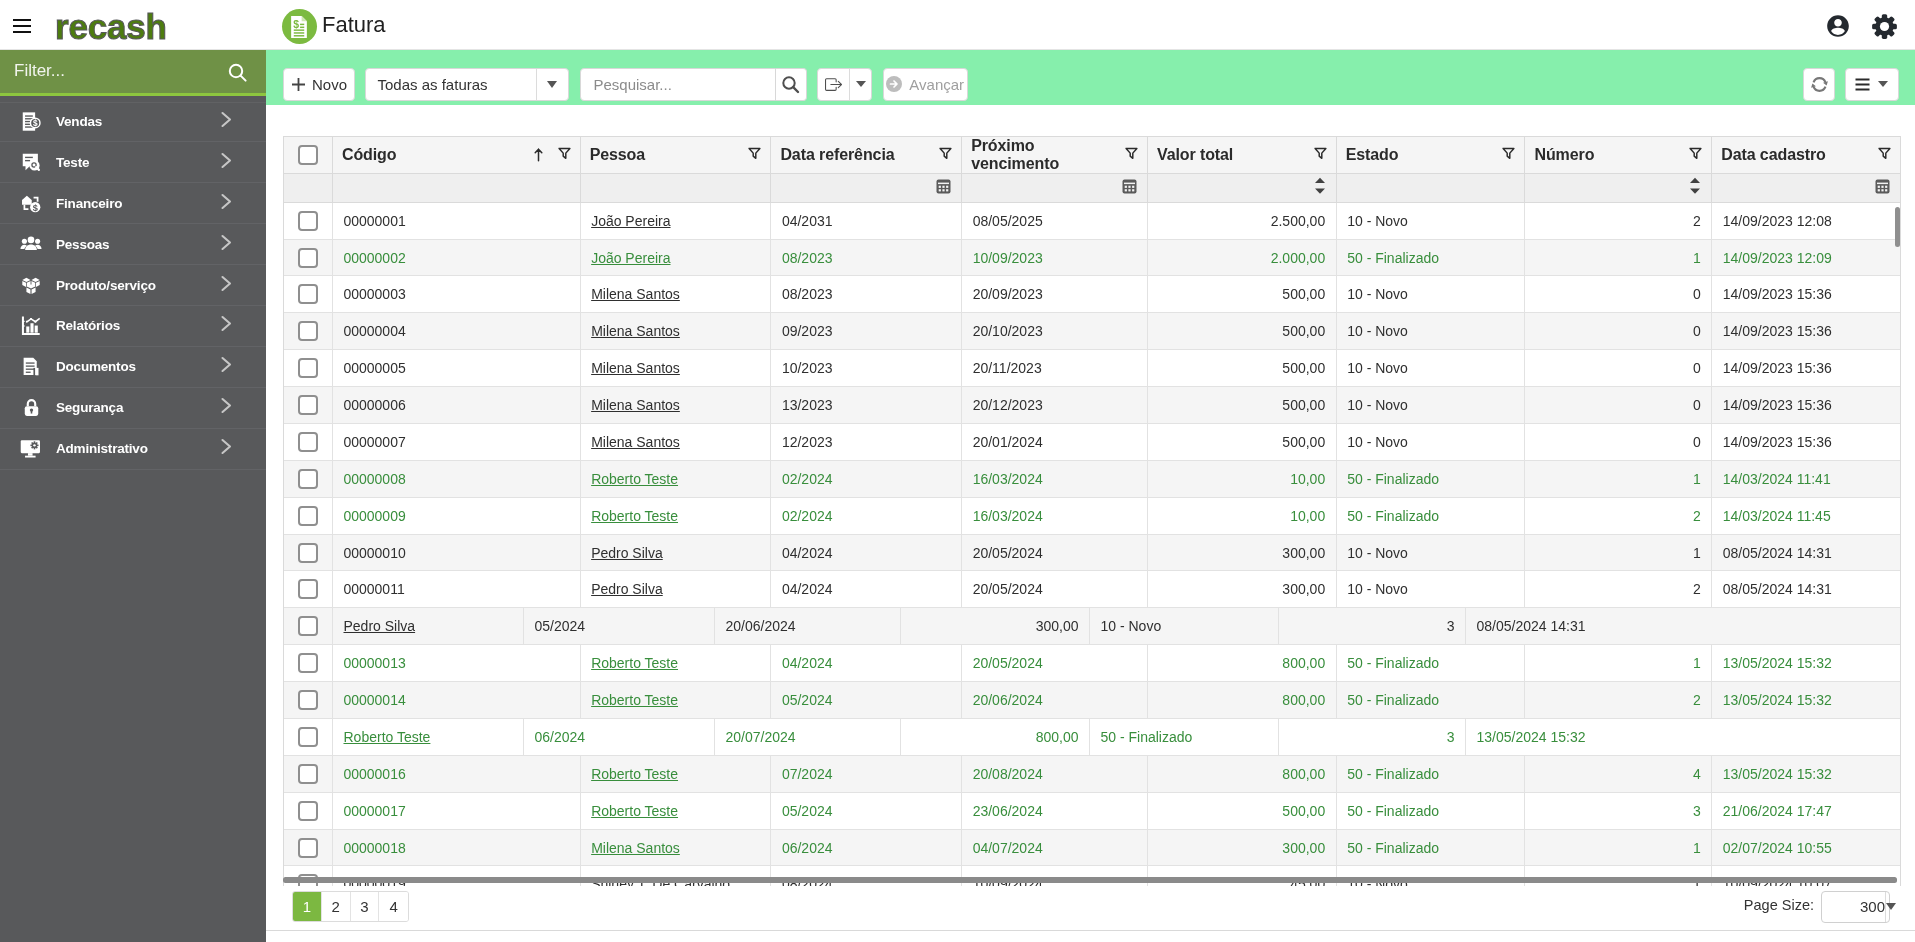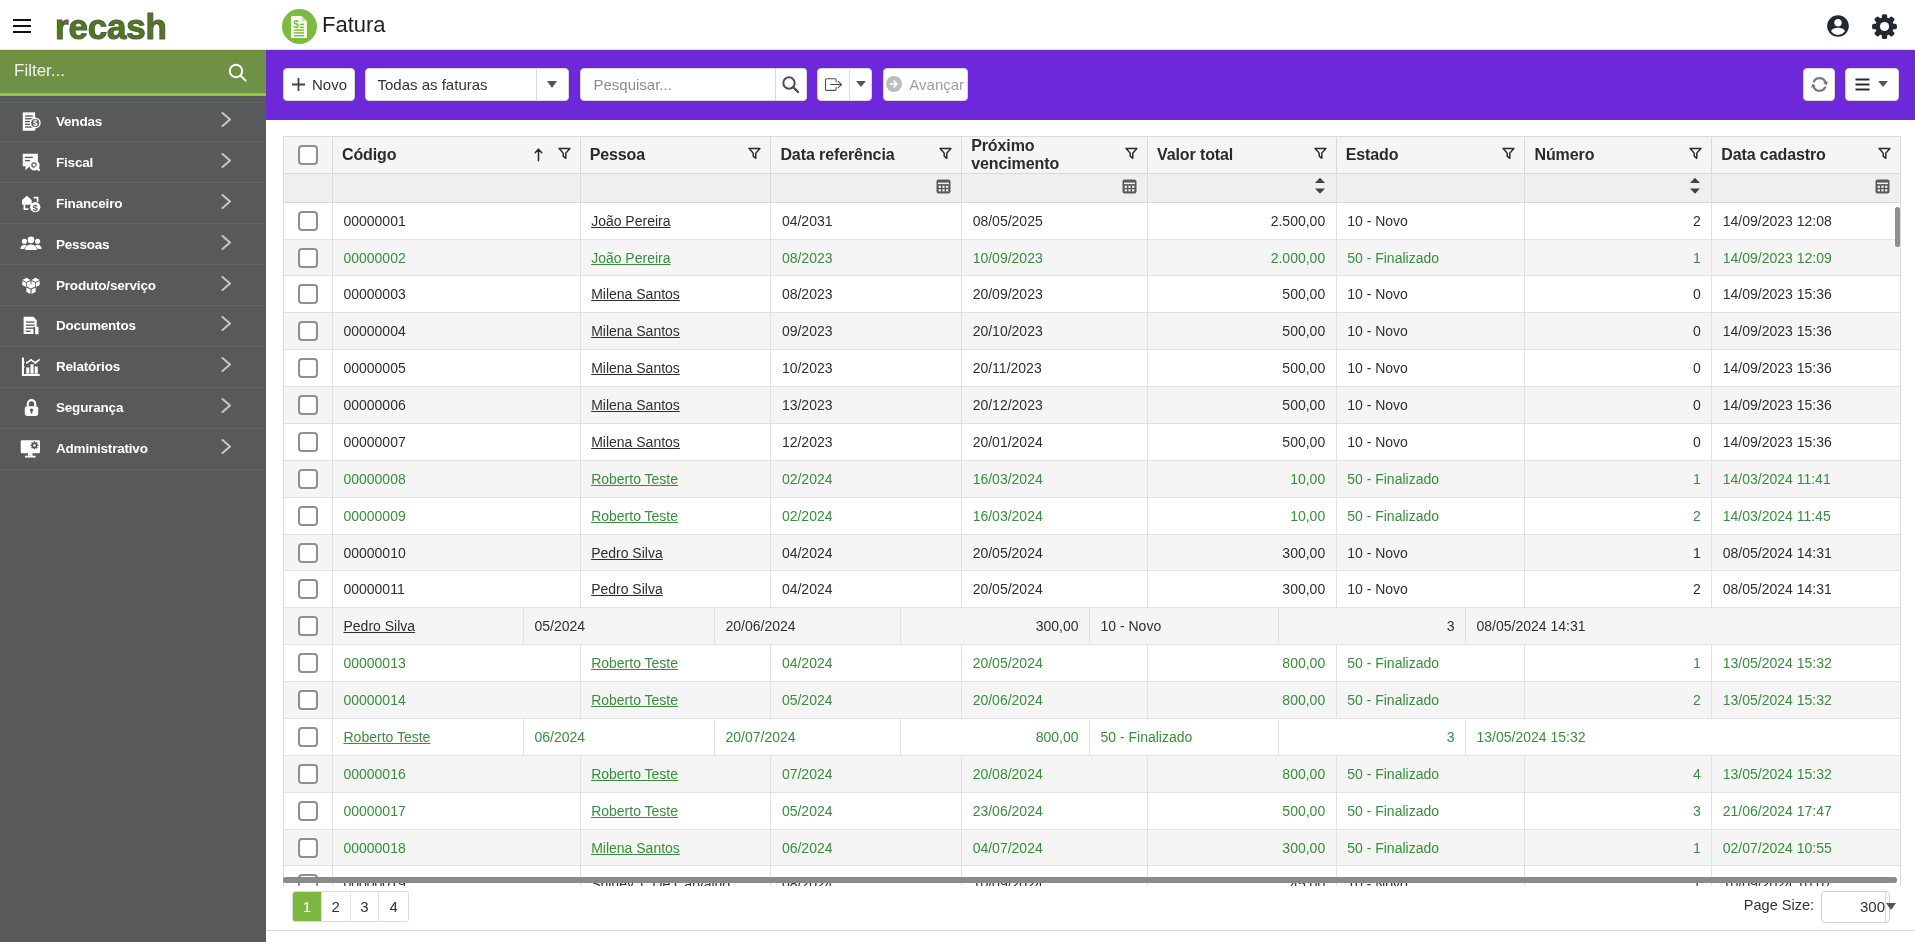--- a/index.html
+++ b/index.html
@@ -24,21 +24,21 @@
 #menu { position:absolute; top:51.5px; left:0; width:266px; }
 .mi { position:relative; height:40.9px; display:flex; align-items:center;
   border-bottom:1px solid #626366; }
 .mi:first-child { border-top:1px solid #616264; }
 .mi .ic { position:absolute; left:20px; width:22px; height:22px; display:flex;
   align-items:center; justify-content:center; }
 .mi .lb { position:absolute; left:56px; font-size:13.5px; font-weight:bold; color:#fff;
   letter-spacing:-0.2px; }
 .mi .ch { position:absolute; left:220px; }
 
-#greenband { position:absolute; left:266px; top:50px; width:1649px; height:70px; background:#6d28d9;padding-left:40px; }
+#greenband { position:absolute; left:266px; top:50px; width:1649px; height:55px; background:#86efac;padding-left:40px; }
 .tbtn { position:absolute; top:17.5px; height:33px; background:#fff; border:1px solid #d8d8d8;
   border-radius:4px; display:flex; align-items:center; font-size:15px; color:#333; }
 #btn-novo { left:17px; width:72px; justify-content:center; gap:6px; }
 #sel-view { left:98.5px; width:204px; }
 #sel-view .tx { margin-left:12px; }
 #sel-view .car { position:absolute; right:0; top:0; width:31.5px; height:31px;
   border-left:1px solid #dcdcdc; display:flex; align-items:center; justify-content:center; }
 #search { left:313.5px; width:196px; border-radius:4px 0 0 4px; }
 #search .ph { margin-left:13px; color:#8b8b8b; }
 #btn-mag { left:509.5px; width:31.5px; border-radius:0 4px 4px 0; border-left:none;
@@ -138,21 +138,21 @@
 <g stroke="#58595b" stroke-width="1.5">
               <line x1="5.5" y1="7" x2="14" y2="7"></line>
               <line x1="5.5" y1="10.5" x2="11" y2="10.5"></line>
             </g>
 <circle cx="15.8" cy="15.8" r="5.6" fill="#fff"></circle>
 <circle cx="15.3" cy="15.3" r="3" fill="#58595b"></circle>
             <circle cx="15.3" cy="15.3" r="1.6" fill="#fff"></circle>
 <line x1="17.6" y1="17.6" x2="20.6" y2="20.6" stroke="#fff" stroke-width="2.4" stroke-linecap="round"></line>
           </svg>
         </span>
-        <span class="lb">Fiscal</span>
+        <span class="lb">Teste</span>
         <span class="ch"><svg width="12" height="17" viewBox="0 0 12 17">
             <path d="M2.5 2 10 8.5 2.5 15" fill="none" stroke="#c6c6c6" stroke-width="2.1" stroke-linecap="round" stroke-linejoin="round"></path>
           </svg></span>
       </div>
       <div class="mi">
         <span class="ic">
           <svg width="22" height="22" viewBox="0 0 24 24">
             <path d="M2.2 8.8 7.5 4l5.3 4.8V14H2.2z" fill="#fff"></path>
 <path d="M14.8 6.2h4.4v4.4" fill="none" stroke="#fff" stroke-width="1.9"></path>
 <path d="M19.2 6.2l-1.8 2" fill="none" stroke="#fff" stroke-width="0"></path>
@@ -198,54 +198,54 @@
             </g>
           </svg>
         </span>
         <span class="lb">Produto/serviço</span>
         <span class="ch"><svg width="12" height="17" viewBox="0 0 12 17">
             <path d="M2.5 2 10 8.5 2.5 15" fill="none" stroke="#c6c6c6" stroke-width="2.1" stroke-linecap="round" stroke-linejoin="round"></path>
           </svg></span>
       </div>
       <div class="mi">
         <span class="ic">
-          <svg width="21" height="22" viewBox="0 0 24 24">
-            <path d="M3 1.5h11l4 4v15.5H3z" fill="#fff"></path>
-<g stroke="#58595b" stroke-width="1.5">
-              <line x1="5.5" y1="7.5" x2="15.5" y2="7.5"></line>
-              <line x1="5.5" y1="11" x2="15.5" y2="11"></line>
-              <line x1="5.5" y1="14.5" x2="15.5" y2="14.5"></line>
-              <line x1="5.5" y1="18" x2="11" y2="18"></line>
-            </g>
-<rect x="14.2" y="13" width="2" height="8.5" fill="#58595b"></rect>
-<rect x="16.6" y="13" width="3.4" height="8.5" fill="#fff"></rect>
-          </svg>
-        </span>
-        <span class="lb">Documentos</span>
-        <span class="ch"><svg width="12" height="17" viewBox="0 0 12 17">
-            <path d="M2.5 2 10 8.5 2.5 15" fill="none" stroke="#c6c6c6" stroke-width="2.1" stroke-linecap="round" stroke-linejoin="round"></path>
-          </svg></span>
-      </div>
-      <div class="mi">
-        <span class="ic">
           <svg width="22" height="22" viewBox="0 0 24 24">
             <path d="M3.2 1.5v19.3h18.3" fill="none" stroke="#fff" stroke-width="2.2"></path>
 <g stroke="#fff" stroke-width="1.5" stroke-dasharray="1.8 1.6">
               <line x1="3.2" y1="7" x2="8.5" y2="7"></line>
               <line x1="3.2" y1="12" x2="6.5" y2="12"></line>
             </g>
 <rect x="6.8" y="12.5" width="3.4" height="6.8" fill="#fff"></rect>
 <rect x="11.4" y="9" width="3.4" height="10.3" fill="#fff"></rect>
 <rect x="16" y="11.5" width="3.4" height="7.8" fill="#fff"></rect>
 <path d="M6.8 8 12 4.3l4.8 3L21.5 3.8" fill="none" stroke="#fff" stroke-width="1.7"></path>
 <rect x="11" y="3.3" width="2" height="2" fill="#fff"></rect>
             <rect x="15.8" y="6.3" width="2" height="2" fill="#fff"></rect>
           </svg>
         </span>
         <span class="lb">Relatórios</span>
+        <span class="ch"><svg width="12" height="17" viewBox="0 0 12 17">
+            <path d="M2.5 2 10 8.5 2.5 15" fill="none" stroke="#c6c6c6" stroke-width="2.1" stroke-linecap="round" stroke-linejoin="round"></path>
+          </svg></span>
+      </div>
+      <div class="mi">
+        <span class="ic">
+          <svg width="21" height="22" viewBox="0 0 24 24">
+            <path d="M3 1.5h11l4 4v15.5H3z" fill="#fff"></path>
+<g stroke="#58595b" stroke-width="1.5">
+              <line x1="5.5" y1="7.5" x2="15.5" y2="7.5"></line>
+              <line x1="5.5" y1="11" x2="15.5" y2="11"></line>
+              <line x1="5.5" y1="14.5" x2="15.5" y2="14.5"></line>
+              <line x1="5.5" y1="18" x2="11" y2="18"></line>
+            </g>
+<rect x="14.2" y="13" width="2" height="8.5" fill="#58595b"></rect>
+<rect x="16.6" y="13" width="3.4" height="8.5" fill="#fff"></rect>
+          </svg>
+        </span>
+        <span class="lb">Documentos</span>
         <span class="ch"><svg width="12" height="17" viewBox="0 0 12 17">
             <path d="M2.5 2 10 8.5 2.5 15" fill="none" stroke="#c6c6c6" stroke-width="2.1" stroke-linecap="round" stroke-linejoin="round"></path>
           </svg></span>
       </div>
       <div class="mi">
         <span class="ic">
           <svg width="19" height="22" viewBox="0 0 24 24">
             <rect x="3.5" y="9.8" width="17" height="12.2" rx="2.6" fill="#fff"></rect>
 <path d="M7.3 9.8V6.8a4.7 4.7 0 0 1 9.4 0v3" fill="none" stroke="#fff" stroke-width="2.7"></path>
 <circle cx="12" cy="14.6" r="2.1" fill="#58595b"></circle>

